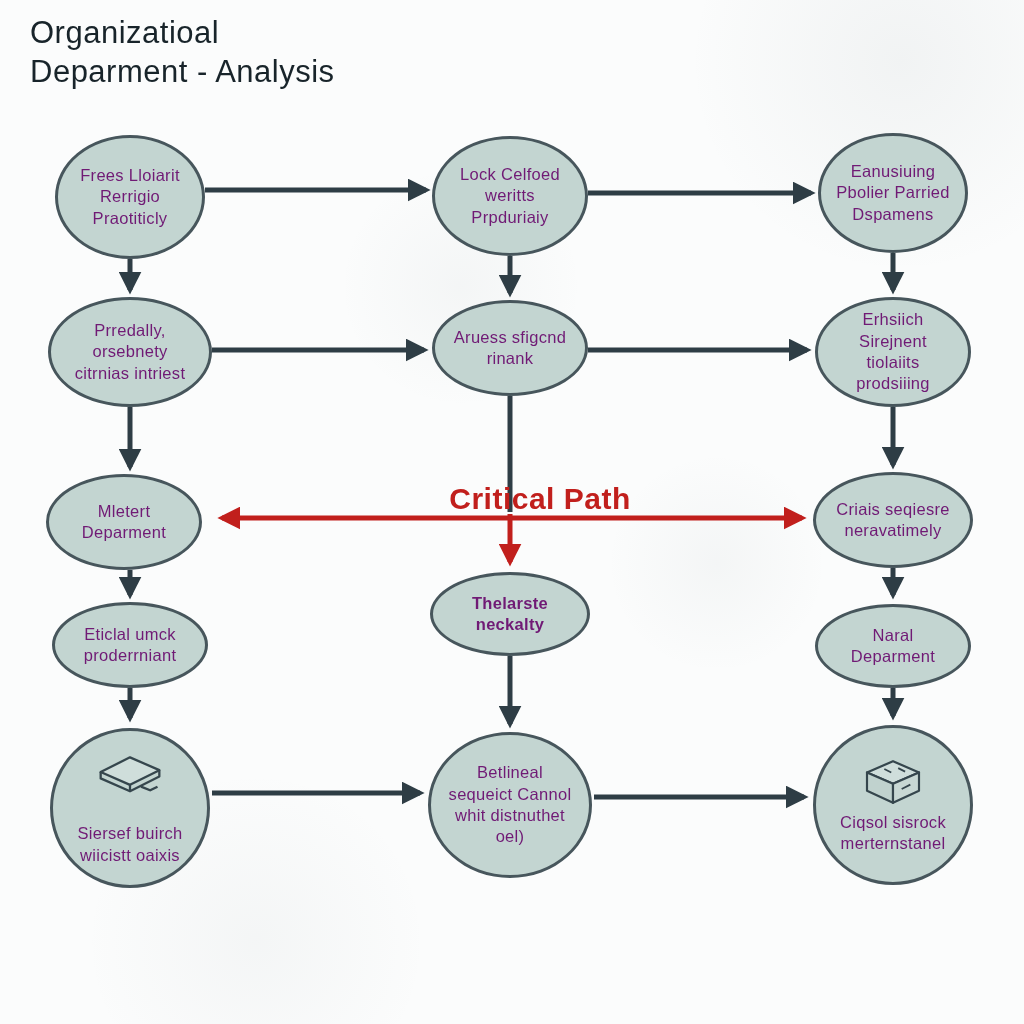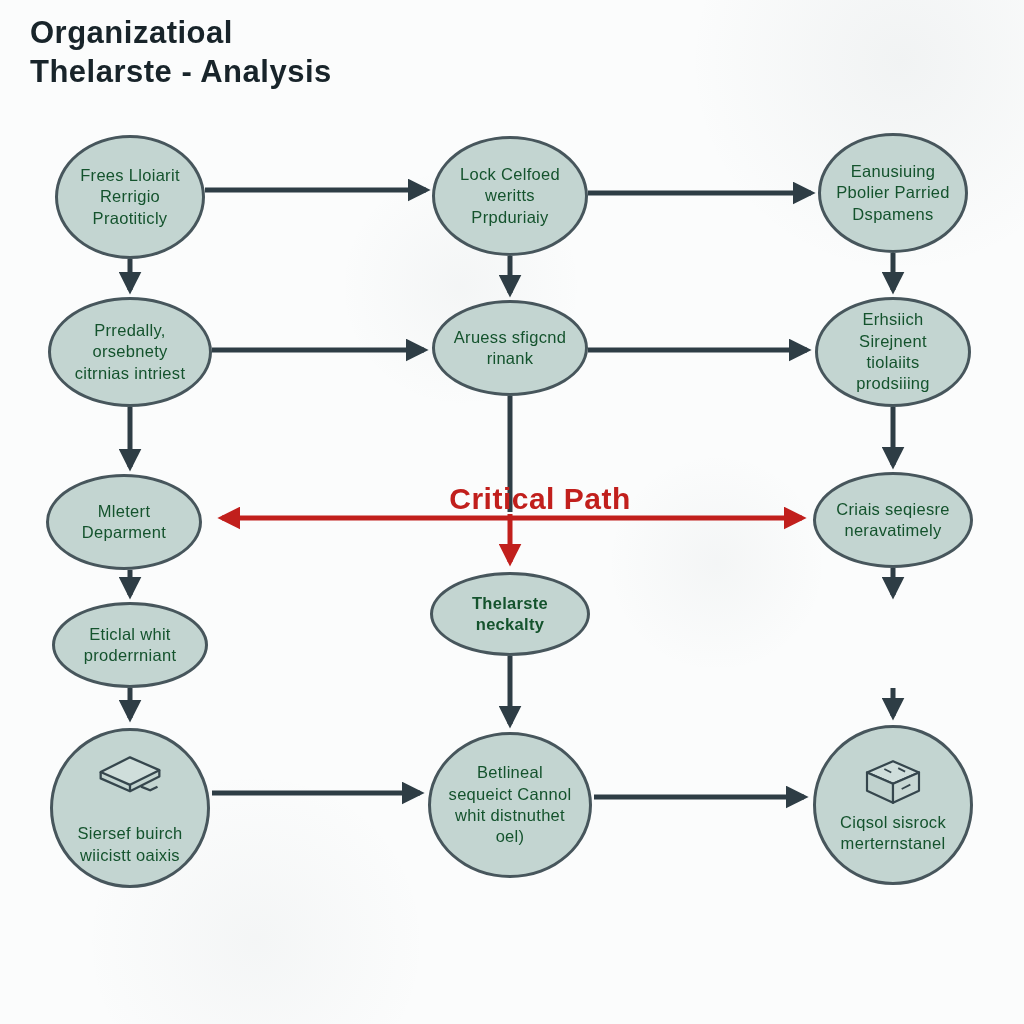--- a/index.html
+++ b/index.html
@@ -9,28 +9,28 @@
     background:
       radial-gradient(circle at 88% 6%, rgba(110,125,130,0.07), transparent 16%),
       radial-gradient(circle at 45% 28%, rgba(110,125,130,0.05), transparent 13%),
       radial-gradient(circle at 70% 55%, rgba(110,125,130,0.05), transparent 12%),
       radial-gradient(circle at 25% 92%, rgba(110,125,130,0.05), transparent 14%),
       #fbfcfc;
   }
   #connector-layer{position:absolute; left:0; top:0; width:1024px; height:1024px;}
   .title{
     position:absolute; left:30px; top:14px; width:420px;
-    font-size:31px; font-weight:700; color:#18242a; line-height:1.25; letter-spacing:0.5px;
+    font-size:31px; font-weight:400; color:#18242a; line-height:1.25; letter-spacing:0.5px;
   }
   .title span{display:block;}
   .node{
     position:absolute; display:flex; flex-direction:column; justify-content:center;
     background:#c3d5d1; border:3px solid #47565c; border-radius:50%;
     box-sizing:border-box; text-align:center; padding:10px 14px;
-    color:#14532d; font-size:16.5px; line-height:1.3; letter-spacing:0.3px;
+    color:#701a75; font-size:16.5px; line-height:1.3; letter-spacing:0.3px;
   }
   .node .icon{margin-bottom:4px; line-height:0;}
   .cp-label{
     position:absolute; left:540px; top:482px; transform:translateX(-50%);
     font-size:30px; font-weight:700; color:#c11f1c; letter-spacing:0.5px; white-space:nowrap;
   }
 </style>
 </head>
 <body>
 
@@ -63,21 +63,21 @@
     <path d="M893 688 V716" stroke="#2e3d45" stroke-width="5" fill="none" marker-end="url(#arrow-dark)"></path>
     <path d="M212 793 H420" stroke="#2e3d45" stroke-width="5" fill="none" marker-end="url(#arrow-dark)"></path>
     <path d="M594 797 H804" stroke="#2e3d45" stroke-width="5" fill="none" marker-end="url(#arrow-dark)"></path>
 
     <path d="M222 518 H802" stroke="#c11f1c" stroke-width="5" fill="none" marker-start="url(#arrow-red)" marker-end="url(#arrow-red)"></path>
     <path d="M510 514 V562" stroke="#c11f1c" stroke-width="5" fill="none" marker-end="url(#arrow-red)"></path>
   </svg>
 
   <div class="title">
     <span>Organizatioal</span>
-    <span>Thelarste - Analysis</span>
+    <span>Deparment - Analysis</span>
   </div>
 
   <div class="cp-label">Critical Path</div>
 
   <div class="node" style="left:55px; top:135px; width:150px; height:124px;">
     <span>Frees Lloiarit Rerrigio Praotiticly</span>
   </div>
   <div class="node" style="left:432px; top:136px; width:156px; height:120px;">
     <span>Lock Celfoed weritts Prpduriaiy</span>
   </div>
@@ -96,24 +96,27 @@
   </div>
 
   <div class="node" style="left:46px; top:474px; width:156px; height:96px;">
     <span>Mletert Deparment</span>
   </div>
   <div class="node" style="left:813px; top:472px; width:160px; height:96px;">
     <span>Criais seqiesre neravatimely</span>
   </div>
 
   <div class="node" style="left:52px; top:602px; width:156px; height:86px;">
-    <span>Eticlal whit proderrniant</span>
+    <span>Eticlal umck proderrniant</span>
   </div>
   <div class="node" style="left:430px; top:572px; width:160px; height:84px;font-weight:bold;">
     <span>Thelarste neckalty</span>
+  </div>
+  <div class="node" style="left:815px; top:604px; width:156px; height:84px;">
+    <span>Naral Deparment</span>
   </div>
 
   <div class="node" style="left:50px; top:728px; width:160px; height:160px;gap:25px;">
     <span class="icon">
       <svg width="74" height="44" viewBox="0 0 80 48" xmlns="http://www.w3.org/2000/svg">
         <path d="M8 24 L40 8 L72 22 L40 38 Z" fill="#cfdedb" stroke="#35464d" stroke-width="2.5" stroke-linejoin="round"></path>
         <path d="M8 24 L8 31 L40 45 L72 29 L72 22" fill="none" stroke="#35464d" stroke-width="2.5" stroke-linejoin="round"></path>
         <path d="M40 38 L40 45" fill="none" stroke="#35464d" stroke-width="2.5"></path>
         <path d="M52 40 l10 4 l8 -4" fill="none" stroke="#35464d" stroke-width="2.5"></path>
       </svg>

